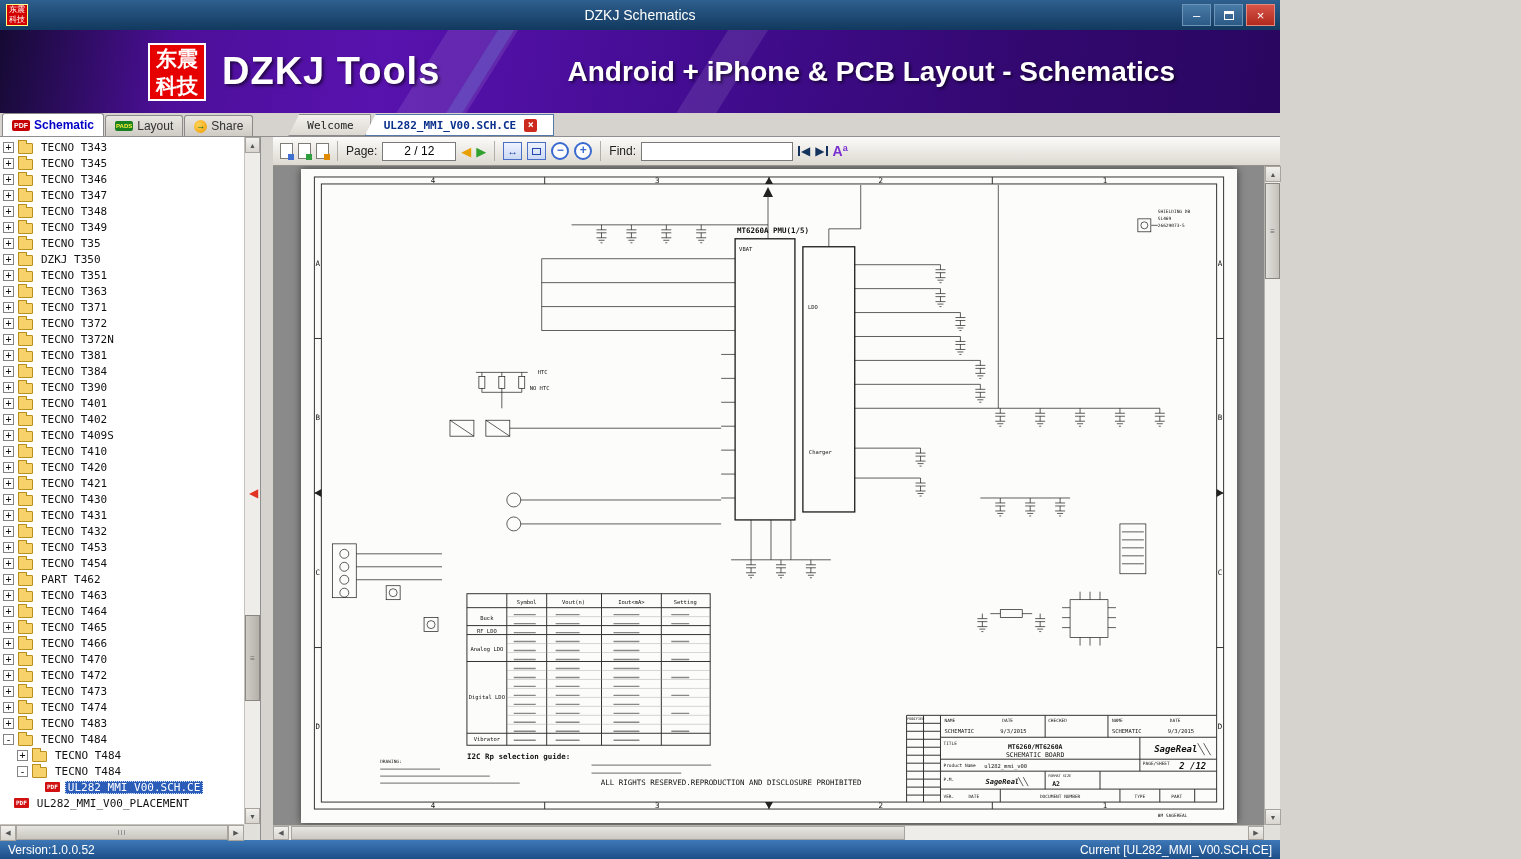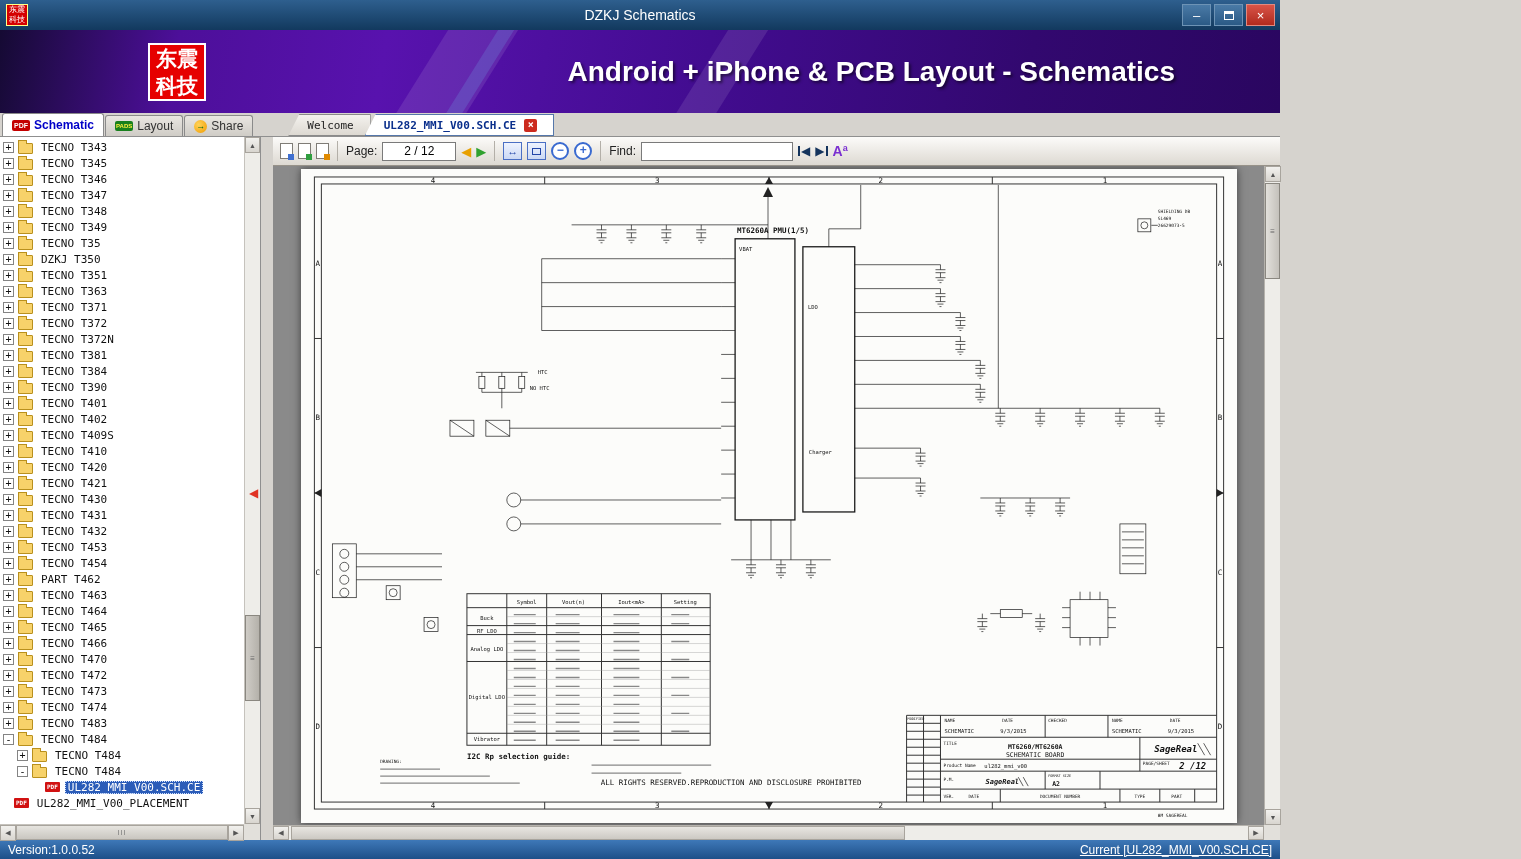--- a/index.html
+++ b/index.html
@@ -91,21 +91,21 @@
   .vscroll { position:absolute; top:0; right:0; bottom:15px; width:16px; background:#eeede9; border-left:1px solid #b5b2ac; }
   .vthumb { position:absolute; top:17px; left:0; width:15px; height:96px; background:linear-gradient(90deg,#e2e0db,#c4c1bb); border:1px solid #8a8780; color:#666; font-size:8px; display:flex; align-items:center; justify-content:center; }
   .vscroll .btn-down { position:absolute; bottom:0; }
   .hscroll { position:absolute; bottom:0; left:0; right:16px; height:15px; background:#eeede9; border-top:1px solid #b5b2ac; display:flex; }
   .hscroll .scroll-btn { height:14px; }
   .hthumb { width:62%; margin-left:2px; background:linear-gradient(#e8e6e1,#ccc9c3); border:1px solid #a8a49d; }
   .view-corner { position:absolute; bottom:0; right:0; width:16px; height:15px; background:#e2e0db; }
 
   
   .statusbar { height:19px; background:linear-gradient(#3e78b8,#1d4f88); color:#fff; display:flex; align-items:center; font-size:12px; padding:0 8px; flex:none; }
-  .status-current { margin-left:auto;text-decoration:underline; }
+  .status-current { margin-left:auto; }
 
   
   .sch text { font-family:"DejaVu Sans Mono",monospace; fill:#111; }
   .t3{font-size:3.5px}.t4{font-size:4.5px}.t5{font-size:5.5px}.t6{font-size:6.5px}.t7{font-size:7.5px}.t8{font-size:9px}
   .tb{font-weight:bold}.it{font-style:italic}.gray{fill:#666}
   .brand{font-family:"DejaVu Serif",serif;font-style:italic;font-weight:bold;font-size:9px}
   .brand-sm{font-family:"DejaVu Serif",serif;font-style:italic;font-weight:bold;font-size:7px}
   .w{stroke:#1a1a1a;stroke-width:.7;fill:none}
   .w2{stroke:#1a1a1a;stroke-width:1.3;fill:none}
   .fr{stroke:#333;stroke-width:1;fill:none}
@@ -128,20 +128,21 @@
       <div class="win-btn close">×</div>
     </div>
   </div>
 
   <div class="banner">
     <div class="streak" style="left:420px;top:-10px;width:70px;height:110px;"></div>
     <div class="streak cyan" style="left:470px;top:-10px;width:16px;height:110px;"></div>
     <div class="streak" style="left:700px;top:-10px;width:40px;height:110px;"></div>
     <div class="streak cyan" style="left:1430px;top:-10px;width:60px;height:110px;"></div>
     <div class="banner-logo">东震科技</div>
+    <div class="app-name">DZKJ Tools</div>
     <div class="tagline">Android + iPhone &amp; PCB Layout - Schematics</div>
   </div>
 
   <div class="tabbar">
     <div class="main-tab active">
       <span class="badge-pdf">PDF</span>
       <span>Schematic</span>
     </div>
     <div class="main-tab">
       <span class="badge-pads">PADS</span>

